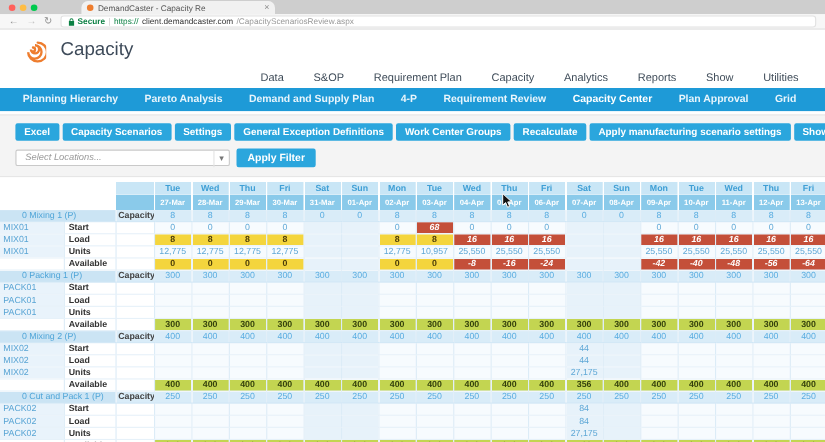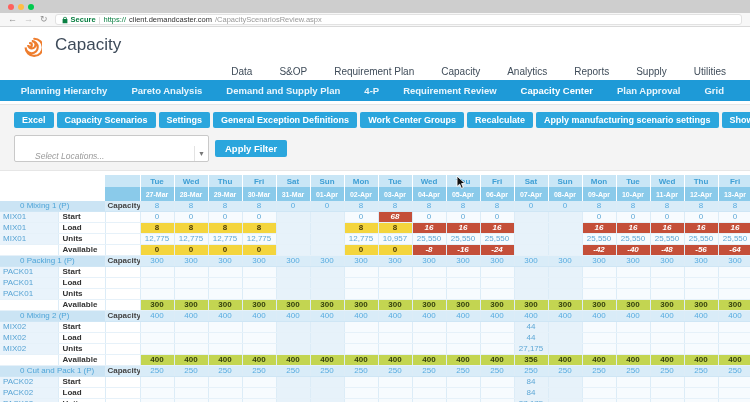--- a/index.html
+++ b/index.html
@@ -46,23 +46,23 @@
   .subnav span { cursor:pointer; }
   .subnav .active { color:#fff; font-weight:800; }
 
   
   .toolbar { background:#f4f4f4; border-top:1px solid #e6e6e6; border-bottom:1px solid #e6e6e6;
              margin-top:3px; padding:7px 0 8px 14px; }
   .btnrow { display:flex; gap:3px; }
   .tbtn { background:#2ba6dd; color:#fff; font-size:9px; font-weight:600; padding:3px 8px;
           border-radius:2px; border:none; font-family:inherit; cursor:pointer; white-space:nowrap; }
   .filterrow { display:flex; margin-top:7px; align-items:center; }
-  .selectbox { width:195px; height:27px; background:#fff; border:1px solid #c9c9c9;
-               border-radius:2px; display:flex; align-items:flex-end; justify-content:space-between;
-               padding-left:20px; cursor:pointer; }
+  .selectbox { width:195px; height:15px; background:#fff; border:1px solid #c9c9c9;
+               border-radius:2px; display:flex; align-items:flex-start; justify-content:space-between;
+               padding-left:8px; cursor:pointer; }
   .selectbox .ph { font-size:8.5px; font-style:italic; color:#9a9a9a; }
   .selectbox .caret { width:14px; text-align:center; color:#777; font-size:7px;
                       border-left:1px solid #e3e3e3; height:15px; line-height:15px; }
   .applybtn { margin-left:6px; background:#2ba6dd; color:#fff; font-size:9.5px; font-weight:700;
               padding:3px 10px; border-radius:2px; border:none; font-family:inherit; cursor:pointer; }
 
   
   .tablewrap { margin-top:4px; }
   table { border-collapse:collapse; table-layout:fixed; width:752px; }
   th,td { padding:0; overflow:hidden; white-space:nowrap; font-weight:400; }
@@ -91,20 +91,25 @@
 </style>
 </head>
 <body>
 
 <div class="tabstrip">
   <div class="lights">
     <span class="light r"></span>
     <span class="light y"></span>
     <span class="light g"></span>
   </div>
+  <div class="tab">
+    <span class="favicon"></span>
+    <span class="tabtitle">DemandCaster - Capacity Re</span>
+    <span class="tabclose">×</span>
+  </div>
 </div>
 <div class="urlbar">
   <span class="navbtn">←</span>
   <span class="navbtn dim">→</span>
   <span class="navbtn">↻</span>
   <div class="omnibox">
     <svg width="6" height="8" viewBox="0 0 10 13">
         <path d="M2 5 V4 a3 3 0 0 1 6 0 V5 h1 v7 H1 V5 Z M3.4 5 h3.2 V4 a1.6 1.6 0 0 0 -3.2 0 Z" fill="#0b8043"></path>
       </svg>
     <span class="secure">Secure</span>
@@ -122,21 +127,21 @@
   <span class="apptitle">Capacity</span>
 </div>
 
 <div class="mainnav">
   <span>Data</span>
   <span class="active">S&amp;OP</span>
   <span>Requirement Plan</span>
   <span>Capacity</span>
   <span>Analytics</span>
   <span>Reports</span>
-  <span>Supply</span>
+  <span>Show</span>
   <span>Utilities</span>
 </div>
 
 <div class="subnav">
   <span>Planning Hierarchy</span>
   <span>Pareto Analysis</span>
   <span>Demand and Supply Plan</span>
   <span>4-P</span>
   <span>Requirement Review</span>
   <span class="active">Capacity Center</span>

